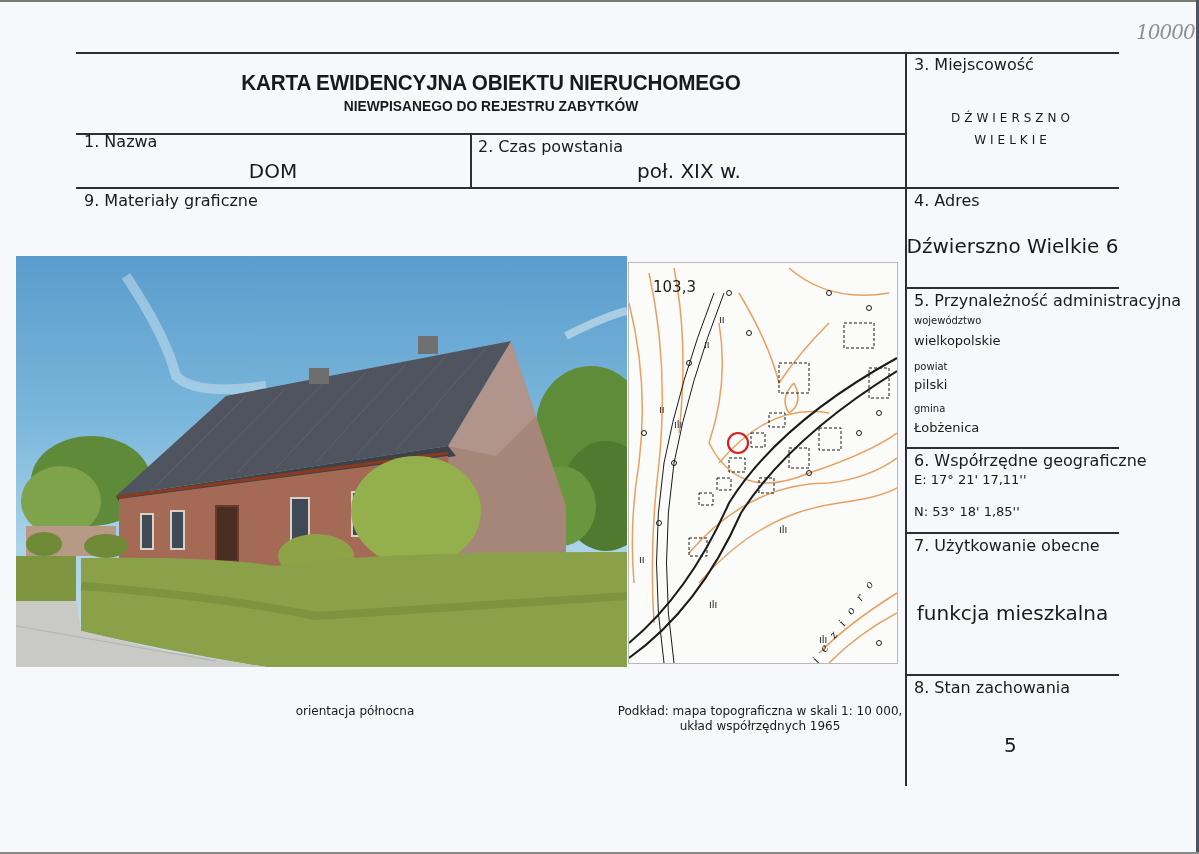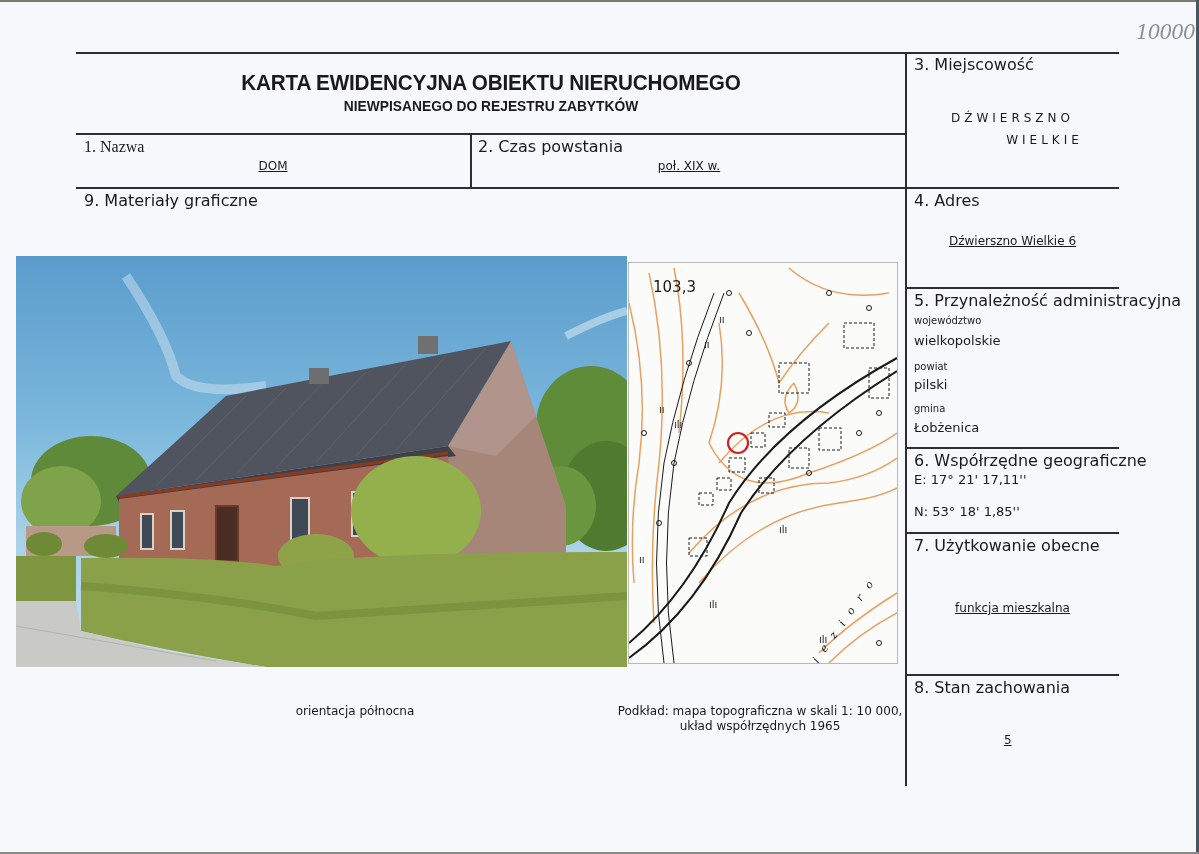--- a/index.html
+++ b/index.html
@@ -25,21 +25,21 @@
     font-weight:bold; font-size:22.5px; letter-spacing:-0.2px; transform:scaleX(0.92);
   }
   .subtitle {
     position:absolute; left:76px; width:830px; top:97px; text-align:center;
     font-weight:bold; font-size:15px; transform:scaleX(0.92);
   }
   .label {
     position:absolute; font-family:"DejaVu Sans", sans-serif; font-size:16px; color:#1a1a1a;
   }
   .val { position:absolute; font-family:"DejaVu Sans", sans-serif; color:#1a1a1a; }
-  .val-md { font-size:12px;text-decoration:underline; }
+  .val-md { font-size:20px; }
   .val-lg { font-size:13px; }
   .small { font-family:"DejaVu Sans", sans-serif; font-size:10px; position:absolute; }
   .spaced { letter-spacing:4px; font-size:12px; text-align:center; }
 
   .photo {
     position:absolute; left:16px; top:256px; width:611px; height:411px; overflow:hidden;
     background: linear-gradient(180deg, #5a9ccc 0%, #7bb7dc 40%, #a9d2e8 70%, #c5e0ea 100%);
   }
   .map {
     position:absolute; left:628px; top:262px; width:268px; height:400px; overflow:hidden;
@@ -65,29 +65,29 @@
 <div class="hline" style="left:906px; top:447px; width:213px;"></div>
 <div class="hline" style="left:906px; top:532px; width:213px;"></div>
 <div class="hline" style="left:906px; top:674px; width:213px;"></div>
 
 <div class="vline" style="left:905px; top:52px; height:734px;"></div>
 <div class="vline" style="left:470px; top:134px; height:54px;"></div>
 
 <div class="title">KARTA EWIDENCYJNA OBIEKTU NIERUCHOMEGO</div>
 <div class="subtitle">NIEWPISANEGO DO REJESTRU ZABYTKÓW</div>
 
-<div class="label" style="left:84px; top:138px;font-family:Liberation Serif, serif;">1. Nazwa</div>
+<div class="label" style="left:84px; top:132px;">1. Nazwa</div>
 <div class="val val-md" style="left:76px; width:394px; text-align:center; top:159px;">DOM</div>
 
 <div class="label" style="left:478px; top:137px;">2. Czas powstania</div>
 <div class="val val-md" style="left:472px; width:434px; text-align:center; top:159px;">poł. XIX w.</div>
 
 <div class="label" style="left:914px; top:55px;">3. Miejscowość</div>
 <div class="val spaced" style="left:906px; width:213px; top:111px;">DŹWIERSZNO</div>
-<div class="val spaced" style="left:906px; width:213px; top:133px;padding-left:32px;">WIELKIE</div>
+<div class="val spaced" style="left:906px; width:213px; top:133px;">WIELKIE</div>
 
 <div class="label" style="left:84px; top:191px;">9. Materiały graficzne</div>
 
 <div class="label" style="left:914px; top:191px;">4. Adres</div>
 <div class="val val-md" style="left:906px; width:213px; text-align:center; top:234px;">Dźwierszno Wielkie 6</div>
 
 <div class="label" style="left:914px; top:291px;">5. Przynależność administracyjna</div>
 <div class="small" style="left:914px; top:315px;">województwo</div>
 <div class="val val-lg" style="left:914px; top:333px;">wielkopolskie</div>
 <div class="small" style="left:914px; top:361px;">powiat</div>

